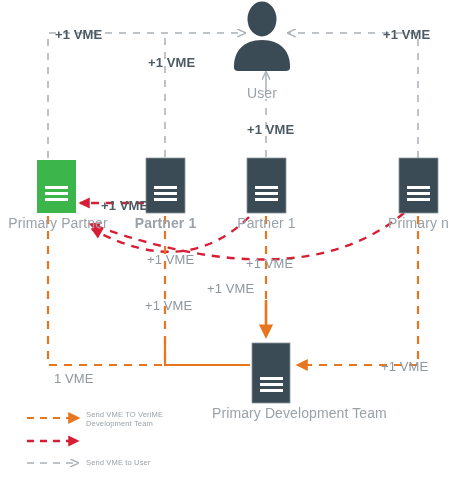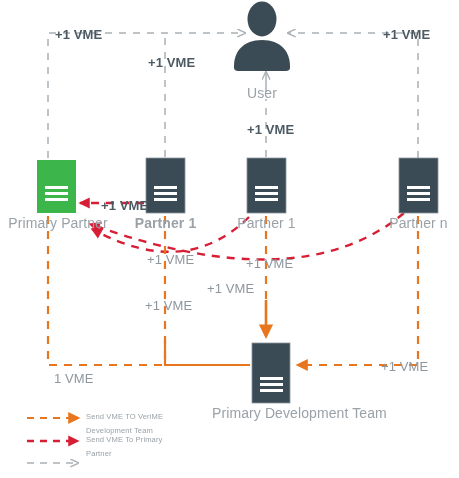--- a/index.html
+++ b/index.html
@@ -43,21 +43,21 @@
     letter-spacing: 0.1px;
   }
   .flow-label.dark {
     color: #4c5a63;
     font-weight: bold;
   }
   .legend-label {
     position: absolute;
     font-size: 7.6px;
     color: #9aa2a8;
-    line-height: 14px;
+    line-height: 9px;
     white-space: pre-line;
     letter-spacing: 0.1px;
   }
 </style>
 </head>
 <body>
 
 <div id="diagram-root">
 
   <svg id="diagram-svg" viewBox="0 0 459 478">
@@ -167,36 +167,35 @@
       <path d="M 27 441 L 78 441" fill="none" stroke="#d81e35" stroke-width="2.4" stroke-dasharray="7 6" marker-end="url(#arrow-red)"></path>
     </g>
     <g>
       <path d="M 27 463 L 78 463" fill="none" stroke="#a9b0b5" stroke-width="1.5" stroke-dasharray="7 6" marker-end="url(#arrow-gray)"></path>
     </g>
   </svg>
 
   <div class="node-label" style="left:8px; top:215px; width:100px;">Primary Partner</div>
   <div class="node-label" style="left:128px; top:215px; width:75px;font-weight:bold;">Partner 1</div>
   <div class="node-label" style="left:229px; top:215px; width:75px;">Partner 1</div>
-  <div class="node-label" style="left:381px; top:215px; width:75px;">Partner n</div>
+  <div class="node-label" style="left:381px; top:215px; width:75px;">Primary n</div>
   <div class="node-label" style="left:212px; top:405px; width:118px;">Primary Development Team</div>
   <div class="node-label" style="left:237px; top:85px; width:50px;">User</div>
 
   <div class="flow-label dark" style="left:55px; top:27px;">+1 VME</div>
   <div class="flow-label dark" style="left:148px; top:55px;">+1 VME</div>
   <div class="flow-label dark" style="left:247px; top:122px;">+1 VME</div>
   <div class="flow-label dark" style="left:383px; top:27px;">+1 VME</div>
 
   <div class="flow-label dark" style="left:101px; top:198px;">+1 VME</div>
   <div class="flow-label" style="left:147px; top:252px;">+1 VME</div>
   <div class="flow-label" style="left:207px; top:281px;">+1 VME</div>
 
   <div class="flow-label" style="left:145px; top:298px;">+1 VME</div>
   <div class="flow-label" style="left:246px; top:256px;">+1 VME</div>
   <div class="flow-label" style="left:54px; top:359px;margin-top:12px;">1 VME</div>
   <div class="flow-label" style="left:381px; top:359px;">+1 VME</div>
 
   <div class="legend-label" style="left:86px; top:410px; width:110px;">Send VME TO VeriME
 Development Team</div>
-  <div class="legend-label" style="left:86px; top:433px; width:110px;">Send VME To Primary
-Partner</div>
+  <div class="legend-label" style="left:86px; top:458px; width:120px;">Send VME to User</div>
 
 </div>
 
 </body></html>

